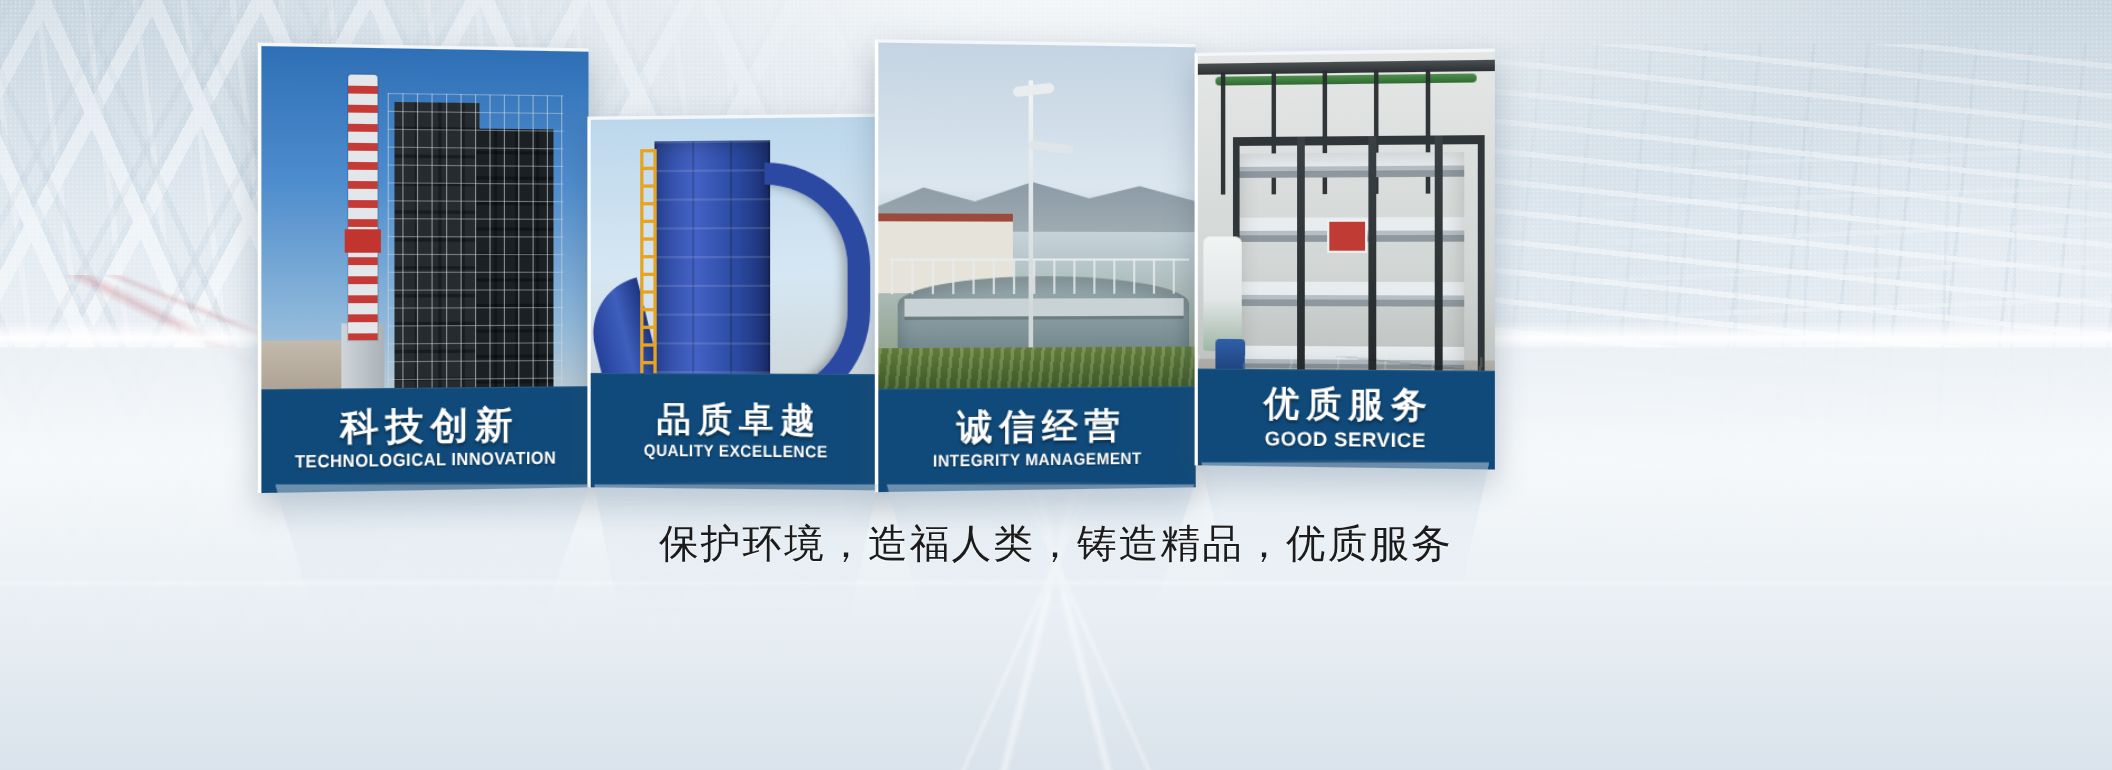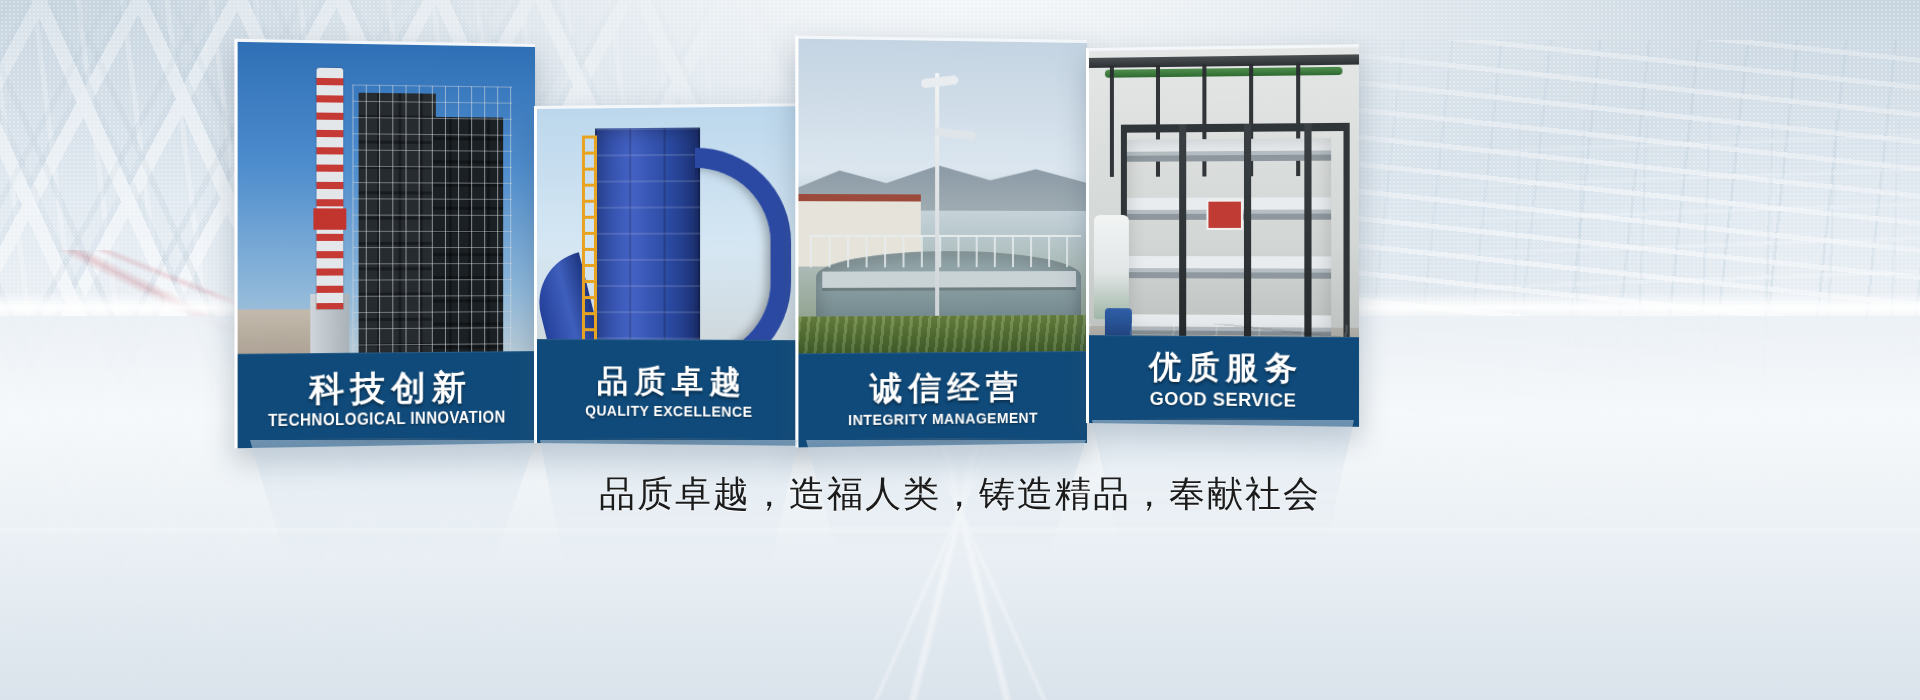--- a/index.html
+++ b/index.html
@@ -566,15 +566,15 @@
     <div class="reflection" id="refl-2"></div>
     <div class="reflection" id="refl-3"></div>
     <div class="reflection" id="refl-4"></div>
 
     <div class="panel-shadow" style="left:246px; top:438px; width:294px;"></div>
     <div class="panel-shadow" style="left:538px; top:438px; width:262px;"></div>
     <div class="panel-shadow" style="left:804px; top:438px; width:286px;"></div>
     <div class="panel-shadow" style="left:1090px; top:418px; width:266px;"></div>
   </div>
 
-  <div id="tagline">品质卓越，造福人类，铸造精品，奉献社会</div>
+  <div id="tagline">保护环境，造福人类，铸造精品，优质服务</div>
 
 </div>
 
 </body></html>

